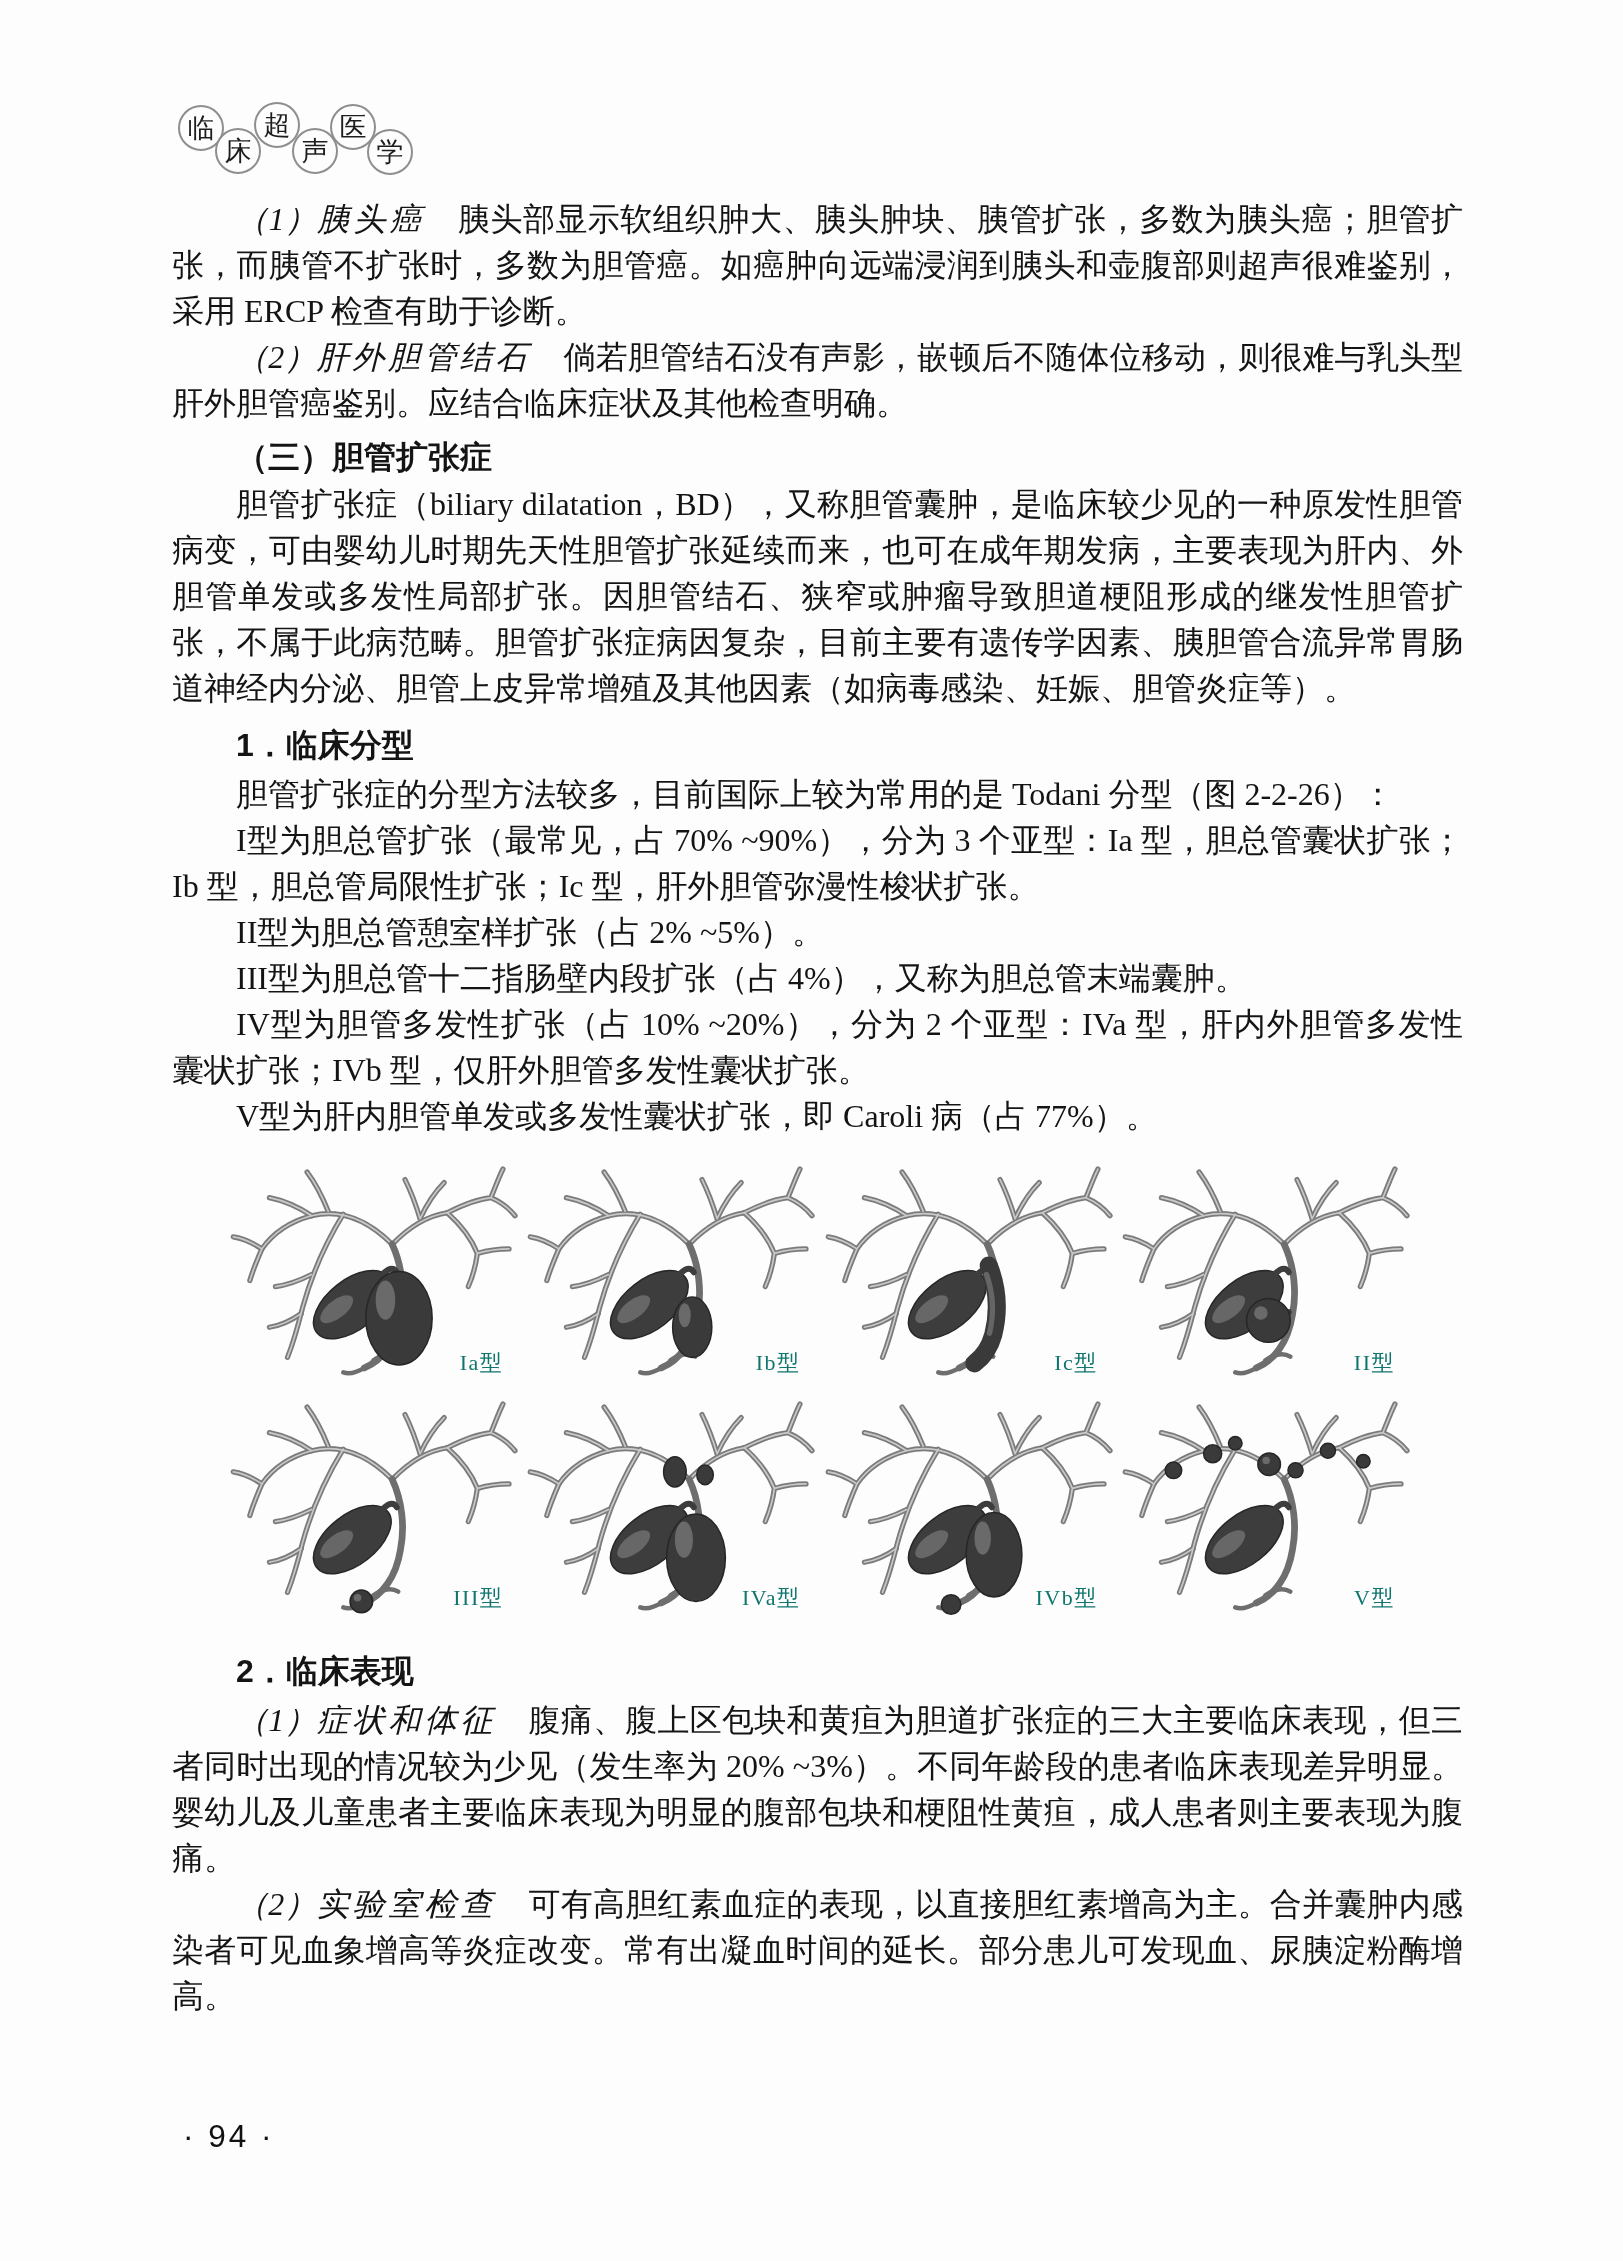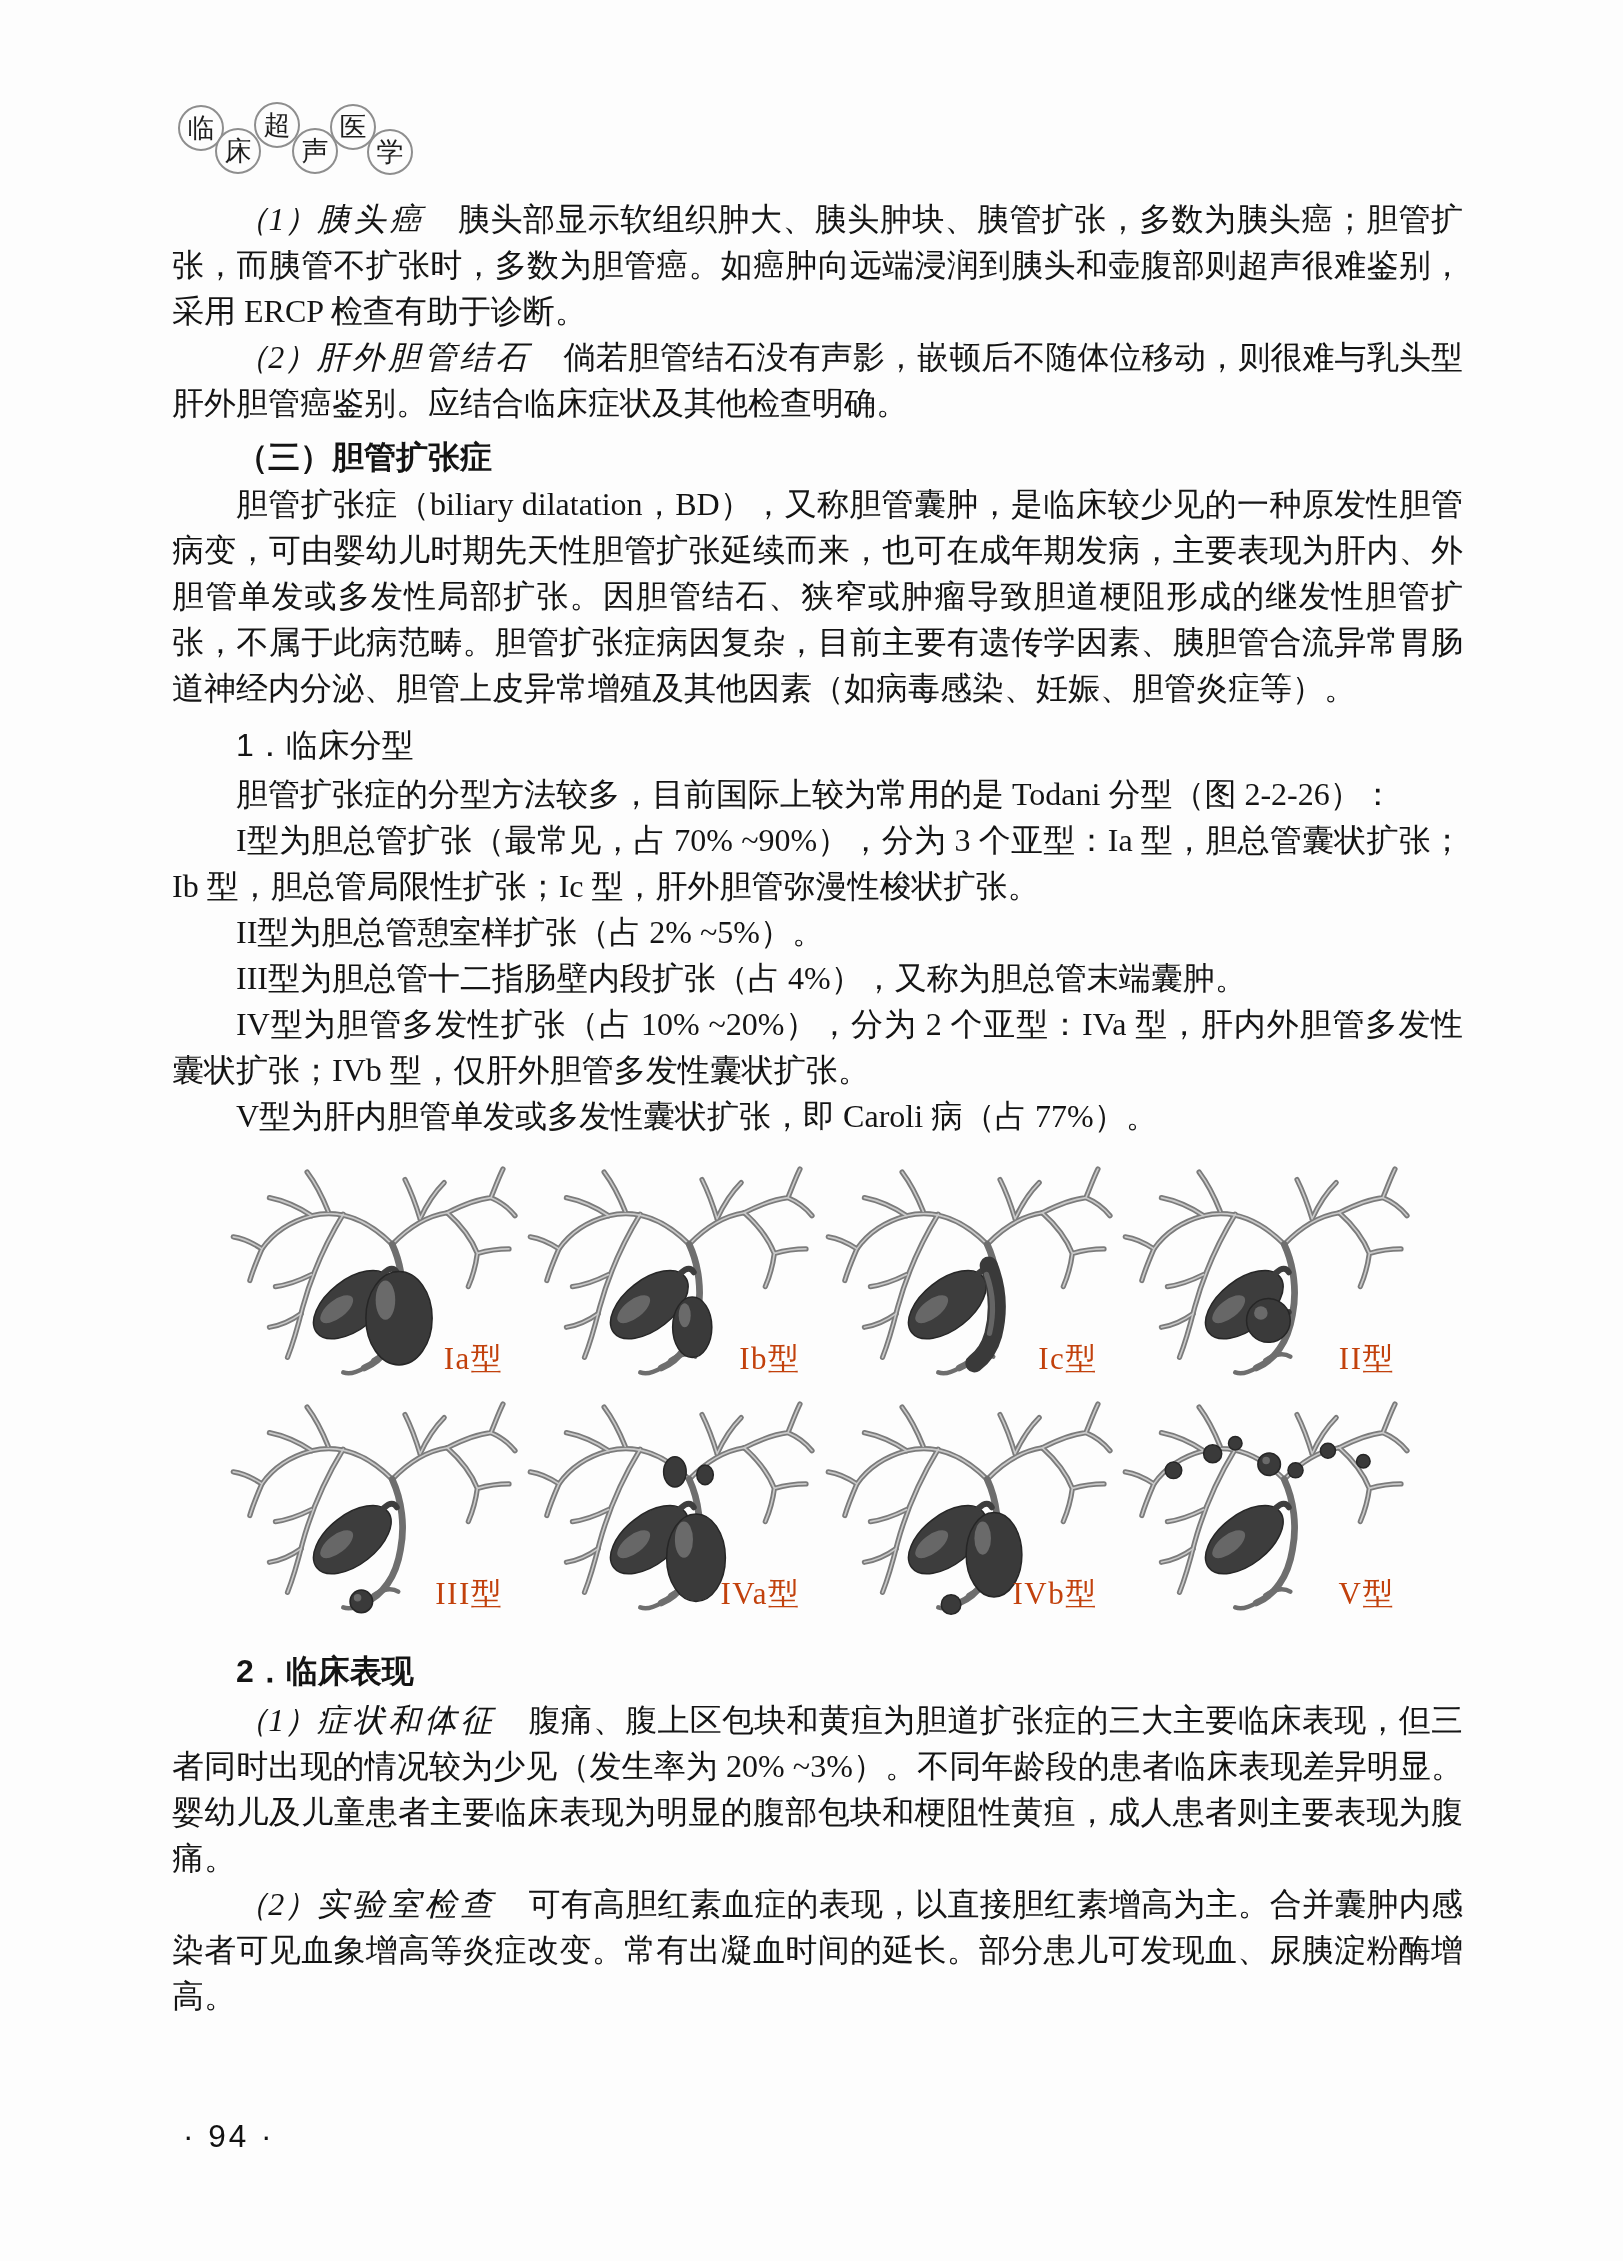--- a/index.html
+++ b/index.html
@@ -30,36 +30,36 @@
     text-align:justify;
   }
   .body p{margin:0;text-indent:2em;}
   .kai{font-style:italic;}
   .term{letter-spacing:3.7px;}
   .h-sec{
     font-family:"Liberation Sans",sans-serif;font-weight:bold;
     margin:7.5px 0 1.5px 0 !important;
   }
   .h-sub{
-    font-family:"Liberation Sans",sans-serif;font-weight:normal;
+    font-family:"Liberation Sans",sans-serif;font-weight:bold;
     margin:10.5px 0 3px 0 !important;
   }
   .h-sub2{
     font-family:"Liberation Sans",sans-serif;font-weight:bold;
     margin:27px 0 3px 0 !important;
   }
   
   .figure{margin:21px 0 0 49px;width:1189px;}
   .fgrid{display:grid;grid-template-columns:repeat(4,1fr);grid-row-gap:9px;}
   .panel{position:relative;height:226px;}
   .panel svg{width:100%;height:100%;display:block;}
   .plabel{
     position:absolute;right:15px;bottom:12px;
-    font-size:31px;line-height:1;font-family:"Liberation Serif",serif;
-    color:#c2410c;letter-spacing:1.5px;text-indent:0;
+    font-size:22px;line-height:1;font-family:"Liberation Serif",serif;
+    color:#0f766e;letter-spacing:1.5px;text-indent:0;
   }
   .caption{
     margin-top:22.5px;text-align:center;font-weight:bold;
     font-size:31px;line-height:37px;text-indent:0 !important;
   }
   
   .br-d{stroke:#7b7b7b;stroke-width:7;fill:none;stroke-linecap:round;stroke-linejoin:round;}
   .br-l{stroke:#d2d2d2;stroke-width:2.2;fill:none;stroke-linecap:round;stroke-linejoin:round;opacity:.9;}
   .duct{stroke:#6e6e6e;stroke-width:9;fill:none;stroke-linecap:round;}
   .thin{stroke-width:6;}

